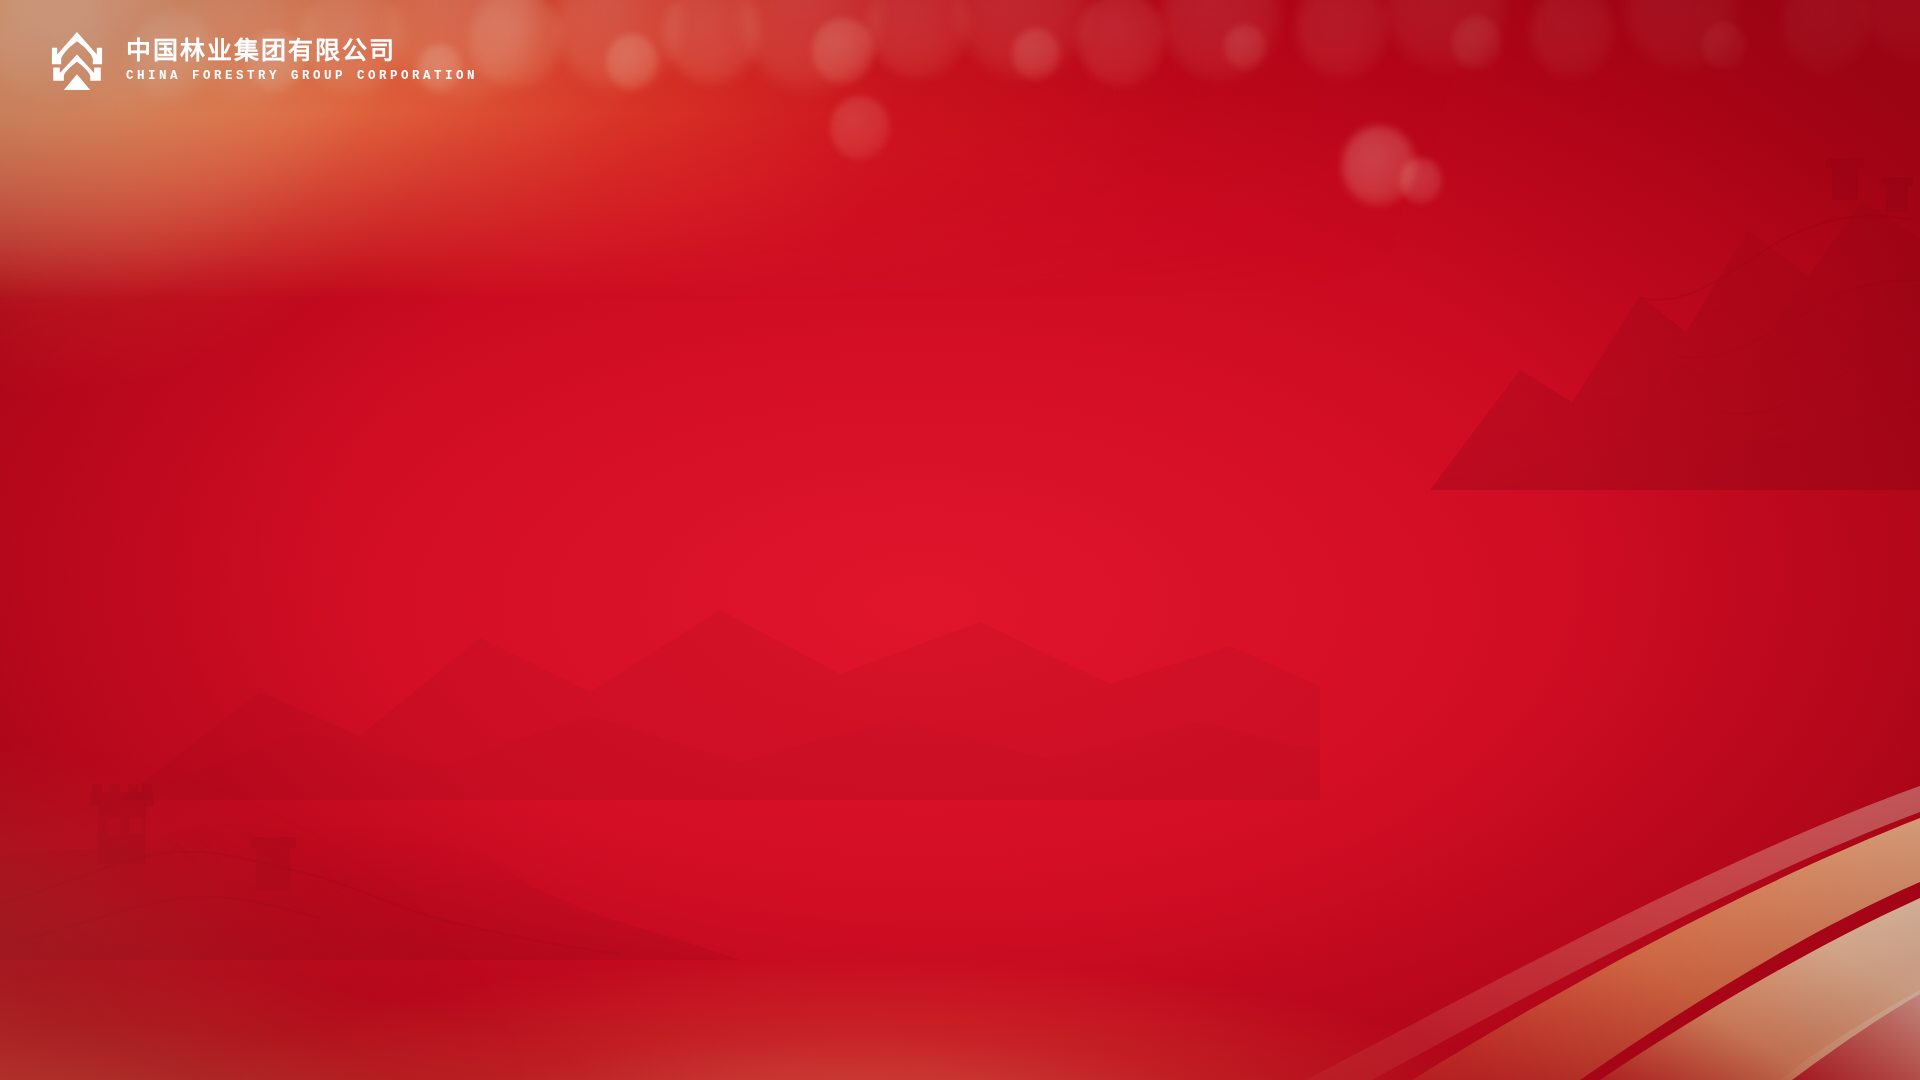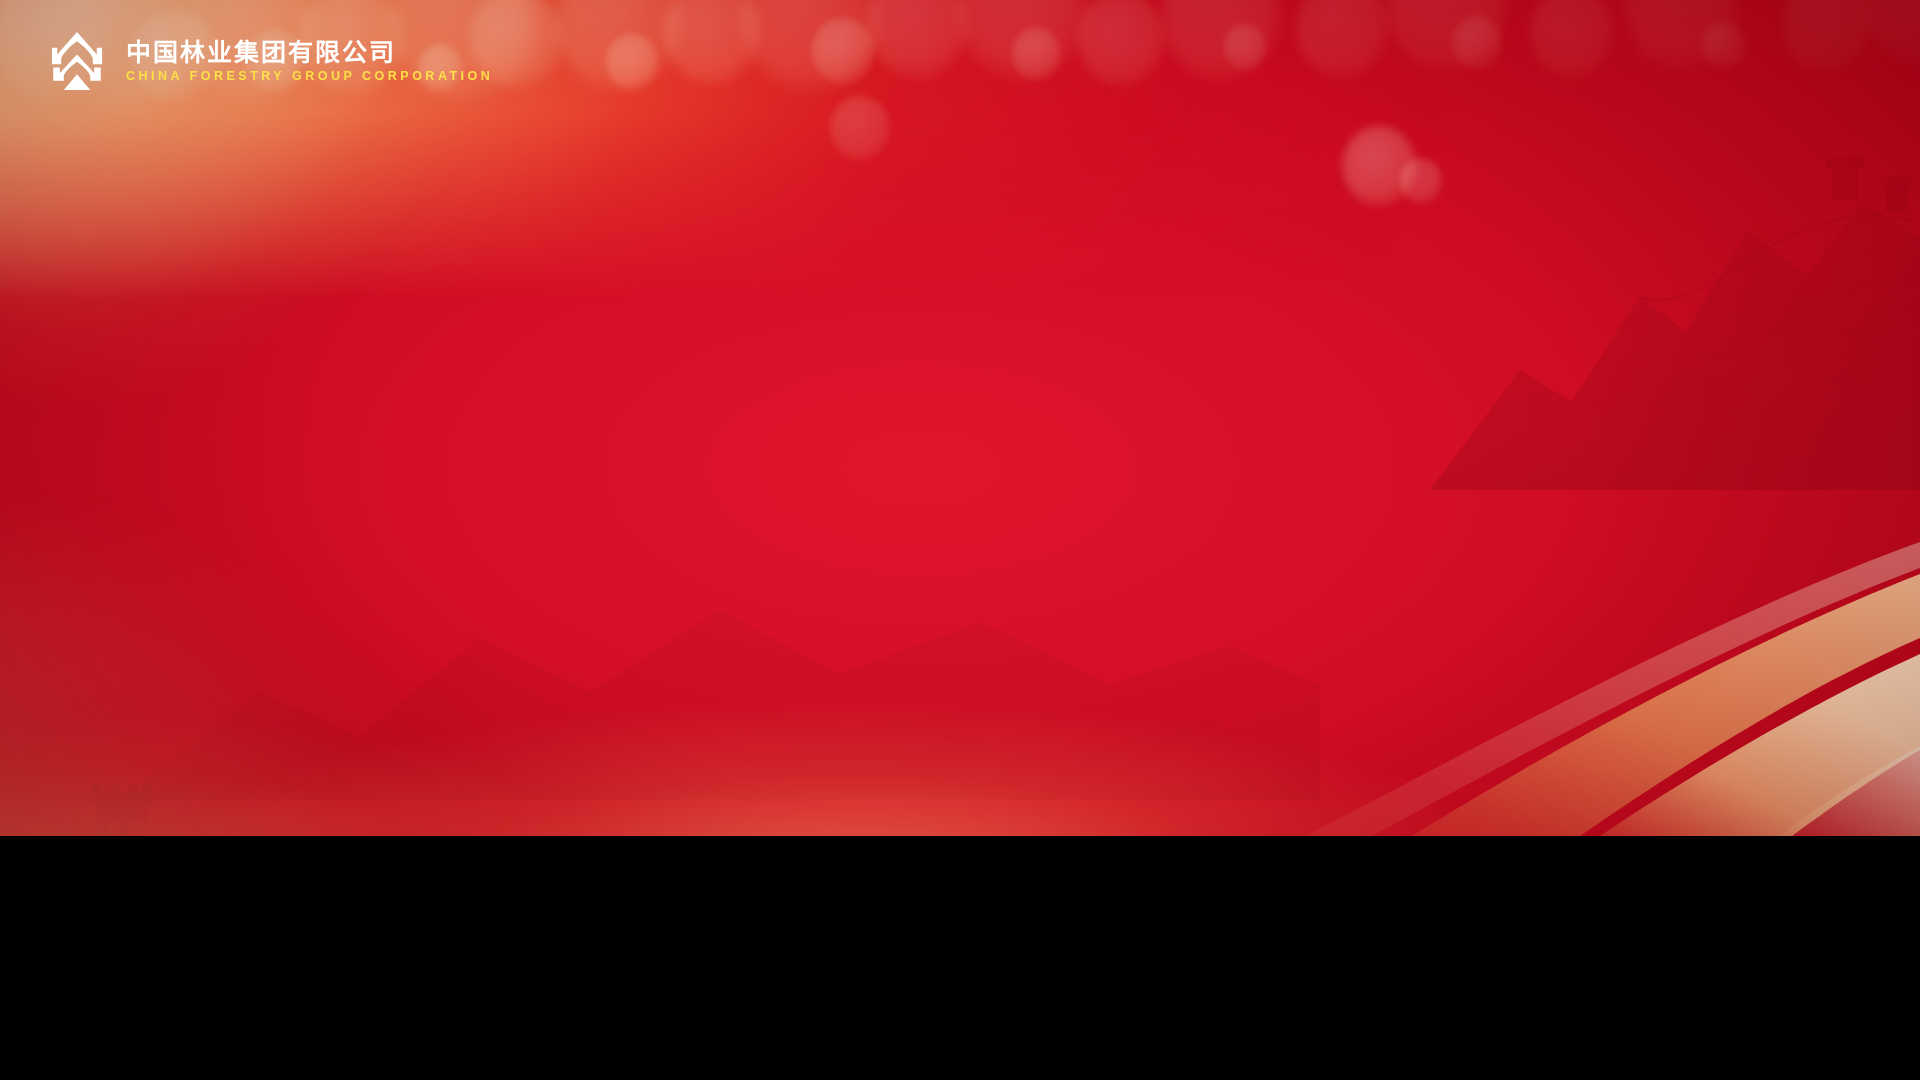--- a/index.html
+++ b/index.html
@@ -4,23 +4,23 @@
 <title>China Forestry Group Corporation Banner</title>
 <style>
   html, body {
     margin: 0;
     padding: 0;
     background: #000;
   }
   #stage {
     position: relative;
     width: 1920px;
-    height: 836px;
+    height: 1080px;
     overflow: hidden;
-    font-family: Liberation Sans, sans-serif;
+    font-family: Liberation Mono, monospace;
     background: #cf0a20;
     user-select: none;
   }
 
   
   .layer { position: absolute; inset: 0; pointer-events: none; }
 
   
   .bg-base {
     background:
@@ -122,21 +122,21 @@
     font-size: 25px;
     font-weight: 700;
     color: #ffffff;
     letter-spacing: 2.0px;
     line-height: 1;
     white-space: nowrap;
   }
   #logo-en {
     font-size: 12.5px;
     font-weight: 600;
-    color: #fde047;
+    color: #ffffff;
     letter-spacing: 3.5px;
     line-height: 1;
     white-space: nowrap;
   }
 
   
   #headline {
     position: absolute;
     left: 0; right: 0;
     top: 300px;

